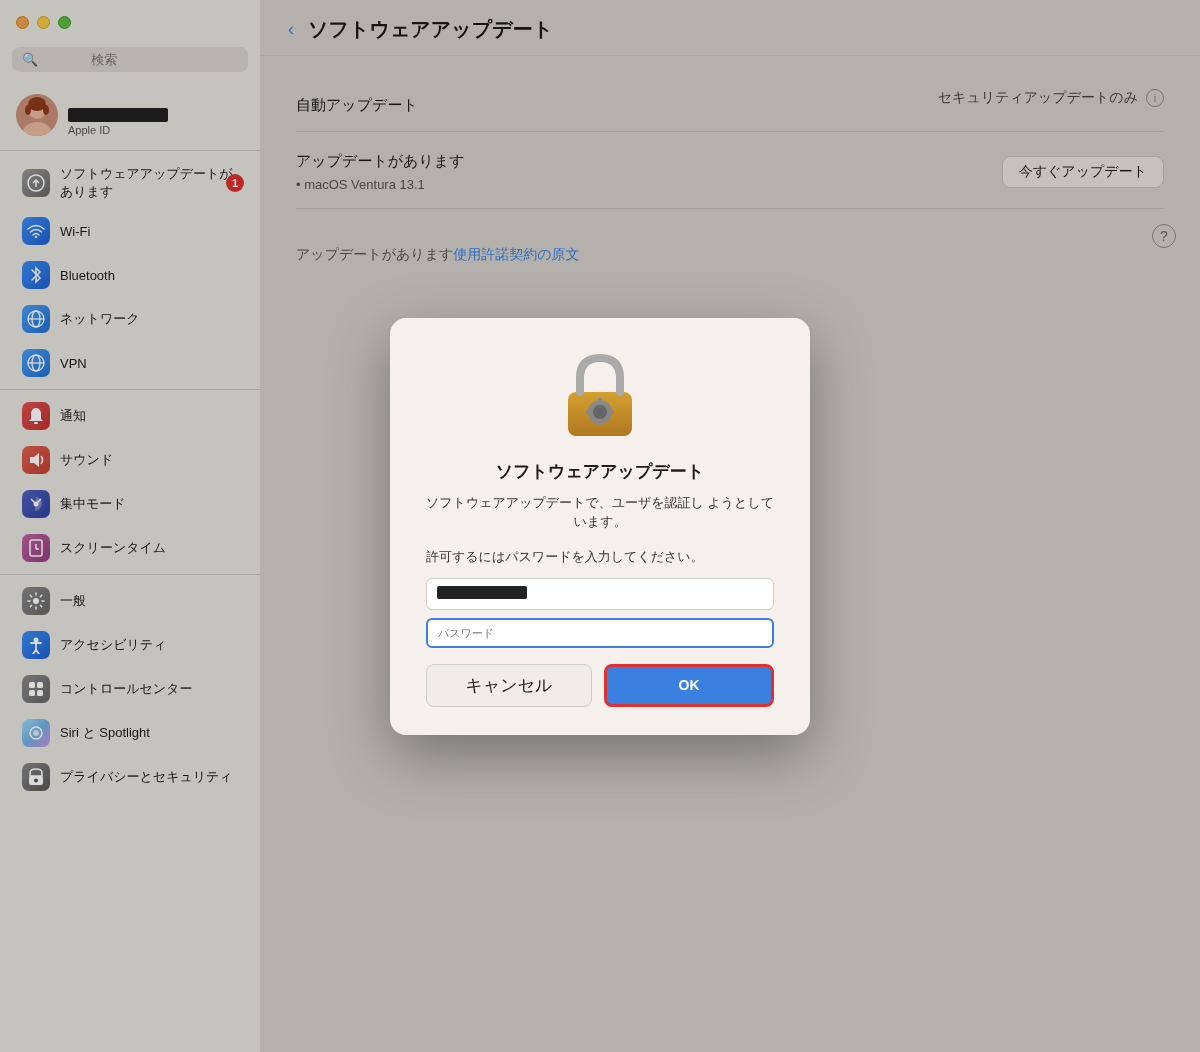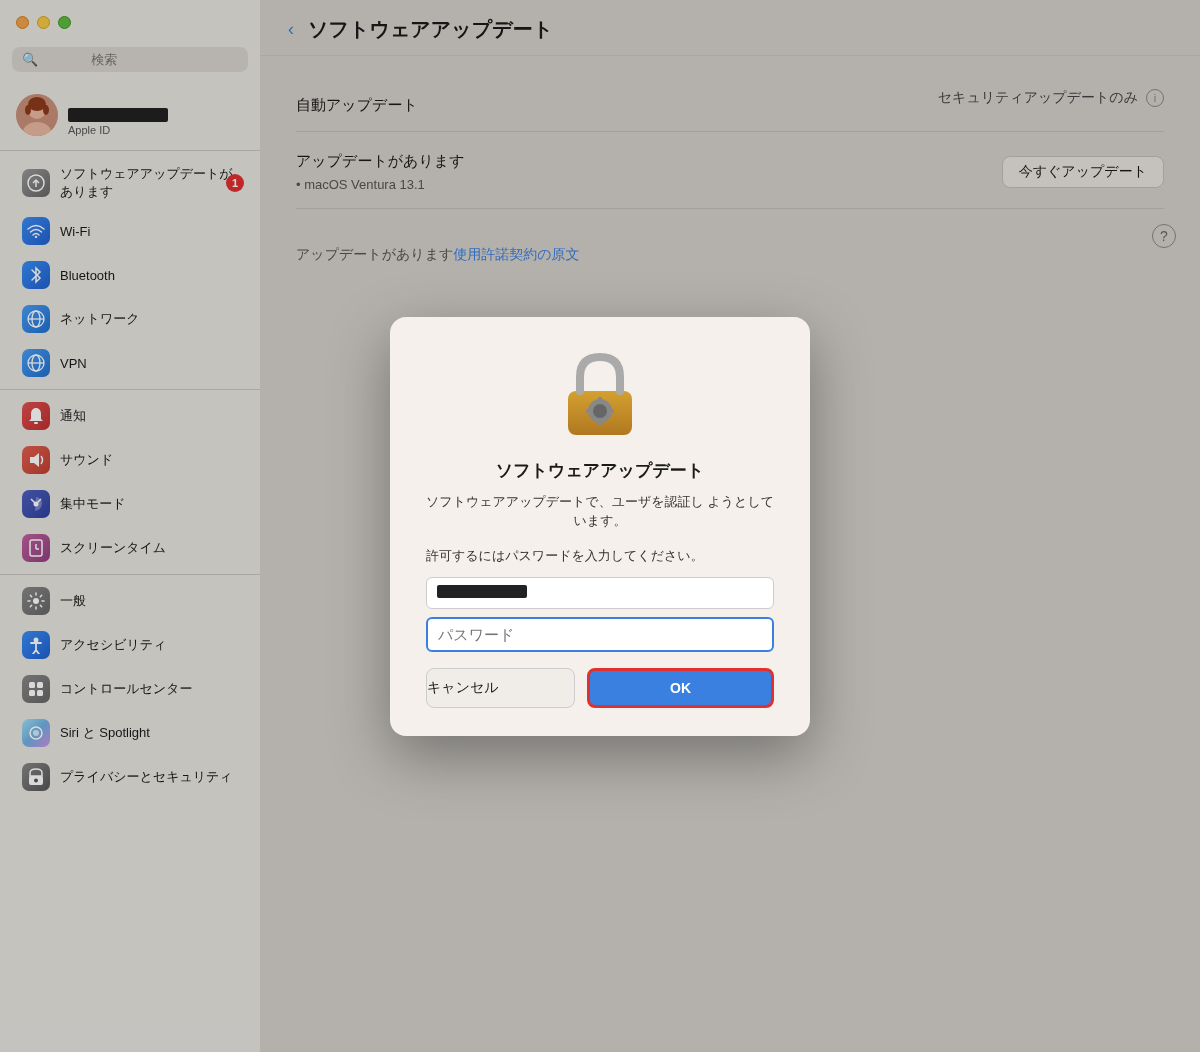--- a/index.html
+++ b/index.html
@@ -322,43 +322,43 @@
     .modal-field-wrapper {
       width: 100%;
       margin-bottom: 16px;
     }
 
     .modal-input {
       width: 100%;
       border: 2px solid #3a80e0;
       border-radius: 6px;
       padding: 7px 10px;
-      font-size: 15px;
+      font-size: 11px;
       background: white;
       outline: none;
       color: #555;
     }
 
     .modal-buttons {
       display: flex;
       gap: 12px;
       width: 100%;
       justify-content: center;
     }
 
     .btn-cancel {
       flex: 1;
-      padding: 9px 0;
+      padding: 9px 17px;
       border: 1px solid #ccc;
       border-radius: 8px;
       background: #f0ece7;
-      font-size: 14px;
+      font-size: 17px;
       cursor: pointer;
       color: #1a1a1a;
-      text-align: left;
+      text-align: center;
     }
 
     .btn-ok {
       flex: 1;
       padding: 9px 17px;
       border: 3px solid #e03030;
       border-radius: 8px;
       background: #3a80e0;
       font-size: 14px;
       font-weight: 600;

